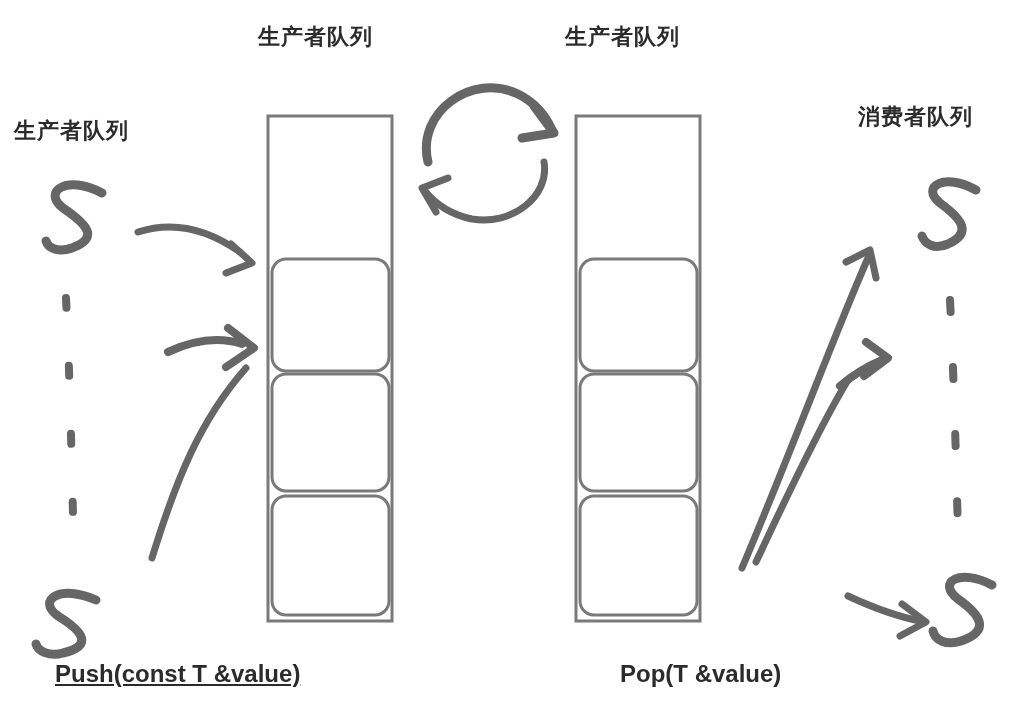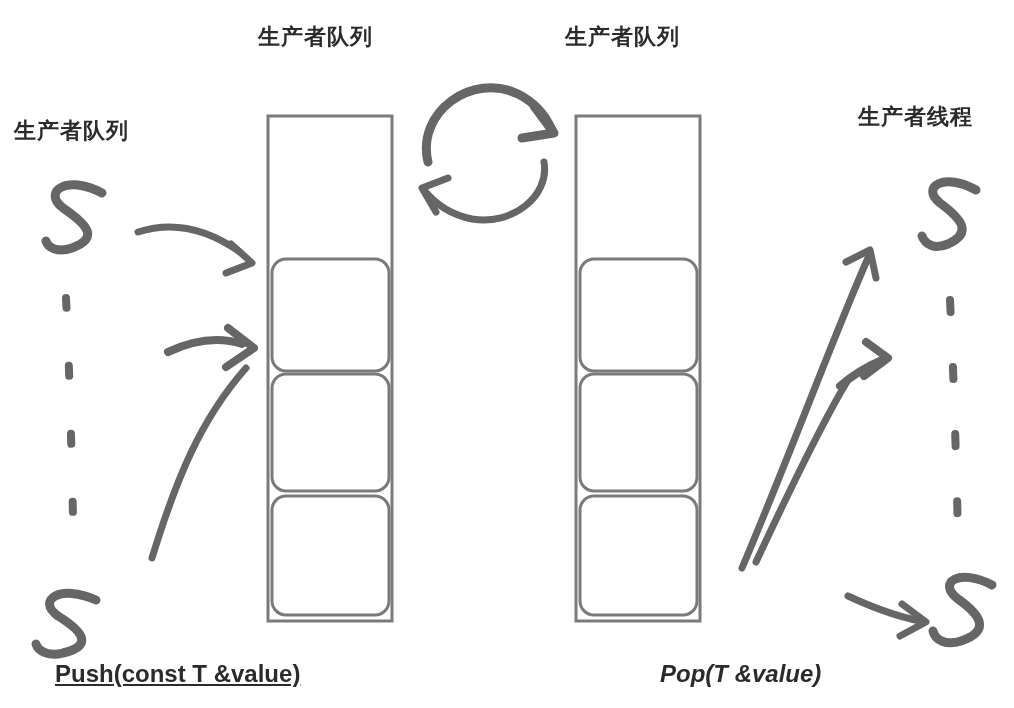--- a/index.html
+++ b/index.html
@@ -90,20 +90,20 @@
       <path class="hand" stroke-width="7" d="M 902 604 L 926 622 L 900 636"></path>
     </g>
   </svg>
 
   <div class="label cn" style="left:258px;top:22px;">生产者队列</div>
 
   <div class="label cn" style="left:565px;top:22px;">生产者队列</div>
 
   <div class="label cn" style="left:14px;top:116px;">生产者队列</div>
 
-  <div class="label cn" style="left:858px;top:102px;">生产者线程</div>
+  <div class="label cn" style="left:858px;top:102px;">消费者队列</div>
 
 
   <div class="label fn" style="left:55px;top:660px;text-decoration:underline;">Push(const T &amp;value)</div>
 
-  <div class="label fn" style="left:660px;top:660px;font-style:italic;">Pop(T &amp;value)</div>
+  <div class="label fn" style="left:620px;top:660px;">Pop(T &amp;value)</div>
 
 </div>
 
 </body></html>

